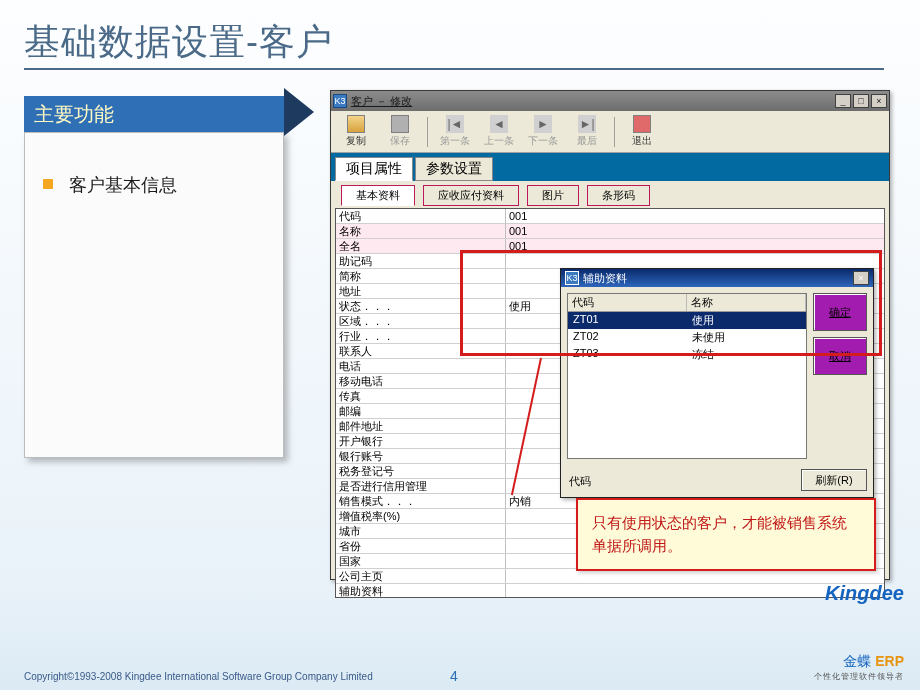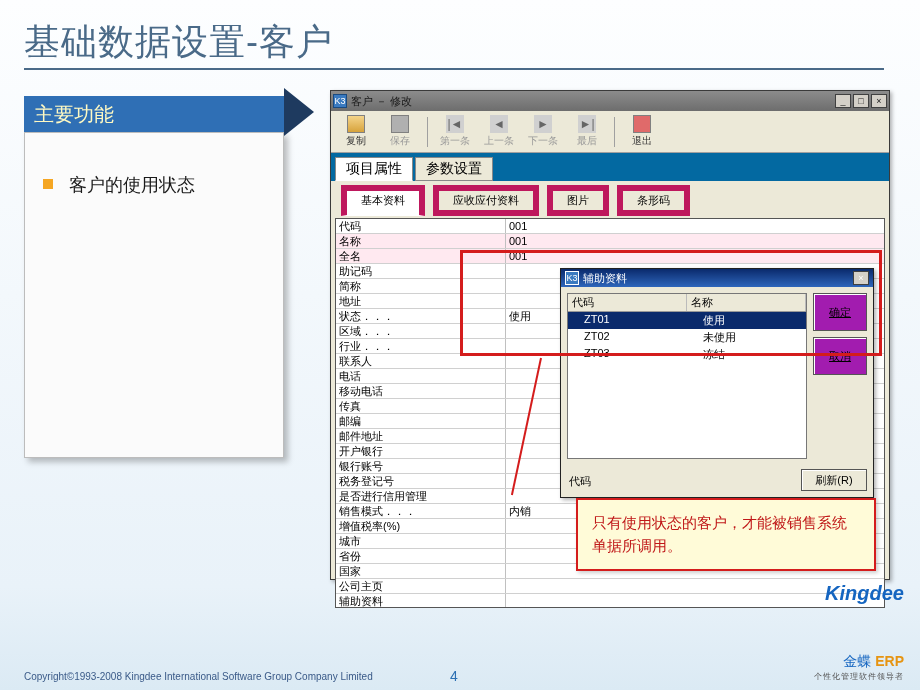--- a/index.html
+++ b/index.html
@@ -15,59 +15,59 @@
   .arrow-block::after { content: ""; position: absolute; right: -30px; top: -8px; border-left: 30px solid #1e3a5f; border-top: 24px solid transparent; border-bottom: 24px solid transparent; }
   .left-panel { width: 260px; background: #fbfbfb; border: 1px solid #bcbcbc; padding: 40px 18px 240px 18px; box-shadow: 4px 4px 6px rgba(0,0,0,0.25); }
   .left-panel ul { list-style: none; }
   .left-panel li { font-size: 18px; color: #1a1a1a; margin-bottom: 20px; position: relative; padding-left: 26px; }
   .left-panel li::before { content: ""; position: absolute; left: 0; top: 6px; width: 10px; height: 10px; background: #f5a623; }
 
   
   .app-window { position: absolute; top: 90px; left: 330px; width: 560px; height: 490px; border: 1px solid #3a3a3a; background: #ece9d8; box-shadow: 2px 2px 4px rgba(0,0,0,0.3); }
   .app-titlebar { height: 20px; background: linear-gradient(#8c8c8c,#6d6d6d); display: flex; align-items: center; padding: 0 2px; font-size: 11px; color: #1a1a1a; }
   .app-titlebar .icon { width: 14px; height: 14px; background: #3a7ac0; color: #fff; font-size: 9px; display: flex; align-items: center; justify-content: center; margin-right: 4px; border: 1px solid #1a4a80; }
-  .app-titlebar .title-text { flex: 1; }
+  .app-titlebar .title-text { flex: 1; text-decoration: underline; }
   .winbtns { display: flex; gap: 2px; }
   .winbtn { width: 16px; height: 14px; background: #d4d0c8; border: 1px solid #404040; font-size: 9px; display: flex; align-items: center; justify-content: center; cursor: default; }
 
   .toolbar { height: 42px; background: #ece9d8; border-bottom: 1px solid #a0a0a0; display: flex; align-items: center; padding: 2px 4px; gap: 2px; }
   .tb-item { width: 42px; display: flex; flex-direction: column; align-items: center; font-size: 10px; color: #333; cursor: default; }
   .tb-item.disabled { color: #999; }
   .tb-icon { width: 18px; height: 18px; margin-bottom: 1px; background: #c0c0c0; border: 1px solid #808080; }
   .tb-icon.copy { background: linear-gradient(#f4d48a,#d7a33c); }
   .tb-icon.save { background: #b0b0b0; }
   .tb-icon.nav  { background: #d0d0d0; font-size: 12px; display:flex;align-items:center;justify-content:center;color:#666;border:none; }
   .tb-icon.exit { background: #e06a6a; }
   .tb-sep { width: 1px; height: 30px; background: #a0a0a0; margin: 0 4px; }
 
   .tabs-l1 { display: flex; padding: 4px 4px 0 4px; background: #0369a1; font-size: 14px; }
   .tab-l1 { padding: 2px 10px; border: 1px solid #888; background: #ece9d8; margin-right: 2px; cursor: default; }
   .tab-l1.active { background: #fff; border-bottom: 1px solid #fff; position: relative; z-index: 2; }
 
   .tabs-l2 { display: flex; padding: 4px 4px 0 10px; font-size: 11px; gap: 8px; }
-  .tab-l2 { padding: 2px 14px; border: 6px solid #be185d; background: #ece9d8; cursor: default; }
+  .tab-l2 { padding: 2px 14px; border: 1px solid #be185d; background: #ece9d8; cursor: default; }
   .tab-l2.active { background: #fff; border-bottom: 1px solid #fff; }
 
   .grid { border: 1px solid #555; margin: 2px 4px 4px 4px; background: #fff; font-size: 11px; color: #000; height: 390px; overflow: hidden; }
   .grid-row { display: flex; height: 15px; line-height: 15px; border-bottom: 1px solid #d0d0d0; }
   .grid-row.hl { background: #ffe9f0; }
   .grid-label { width: 170px; padding-left: 3px; border-right: 1px solid #c0c0c0; white-space: nowrap; overflow: hidden; }
   .grid-value { flex: 1; padding-left: 3px; white-space: nowrap; overflow: hidden; }
 
   
   .aux-dialog { position: absolute; top: 268px; left: 560px; width: 314px; height: 230px; border: 1px solid #222; background: #ece9d8; box-shadow: 2px 2px 4px rgba(0,0,0,0.3); z-index: 5; }
   .aux-title { height: 18px; background: linear-gradient(#0a2a6c,#2e66bb); color: #fff; font-size: 11px; display: flex; align-items: center; padding: 0 4px; }
   .aux-title .icon { width: 14px; height: 14px; background: #3a7ac0; color: #fff; font-size: 9px; display: flex; align-items: center; justify-content: center; margin-right: 4px; border: 1px solid #fff; }
   .aux-title .title-text { flex: 1; }
   .aux-body { display: flex; padding: 6px; gap: 6px; }
   .aux-list { flex: 1; background: #fff; border: 1px solid #777; height: 166px; font-size: 11px; }
   .aux-list-head { display: flex; background: #ece9d8; border-bottom: 1px solid #999; }
   .aux-list-head div { flex: 1; padding: 1px 4px; border-right: 1px solid #bbb; }
   .aux-list-row { display: flex; }
-  .aux-list-row div { flex: 1; padding: 1px 16px; }
+  .aux-list-row div { flex: 1; padding: 1px 5px; }
   .aux-list-row.sel { background: #0a2a6c; color: #fff; }
   .aux-btns { width: 54px; display: flex; flex-direction: column; gap: 6px; }
   .aux-btn { height: 38px; font-size: 11px; background: #a21caf; border: 1px solid #555; box-shadow: inset 1px 1px #fff; cursor: default; display:flex;align-items:center;justify-content:center;text-decoration:underline; }
   .aux-refresh { position: absolute; bottom: 6px; right: 6px; width: 66px; height: 22px; font-size: 11px; background: #ece9d8; border: 1px solid #555; box-shadow: inset 1px 1px #fff; display:flex;align-items:center;justify-content:center; cursor:default;margin-left:8px; }
   .aux-code-label { position: absolute; bottom: 8px; left: 8px; font-size: 11px; }
 
   
   .red-box-1 { position: absolute; top: 250px; left: 460px; width: 422px; height: 106px; border: 3px solid #d41c1c; z-index: 8; pointer-events: none; }
   .red-line { position: absolute; top: 358px; left: 540px; width: 1px; height: 140px; border-left: 2px solid #d41c1c; z-index: 8; transform: rotate(12deg); transform-origin: top; }
   .callout { position: absolute; top: 498px; left: 576px; width: 300px; background: #fffbd8; border: 2px solid #d41c1c; padding: 12px 14px; font-size: 15px; color: #c01818; line-height: 1.5; z-index: 9; box-shadow: 2px 2px 4px rgba(0,0,0,0.2); }
@@ -84,21 +84,21 @@
 </head>
 <body>
 
 <div class="slide-title">基础数据设置-客户</div>
 <div class="title-underline"></div>
 
 <div class="left-panel-wrap">
   <div class="arrow-block">主要功能</div>
   <div class="left-panel">
     <ul>
-      <li>客户的使用状态</li>
+      <li>客户基本信息</li>
     </ul>
   </div>
 </div>
 
 <div class="app-window">
   <div class="app-titlebar">
     <span class="icon">K3</span>
     <span class="title-text">客户 － 修改</span>
     <span class="winbtns">
       <span class="winbtn">_</span>

